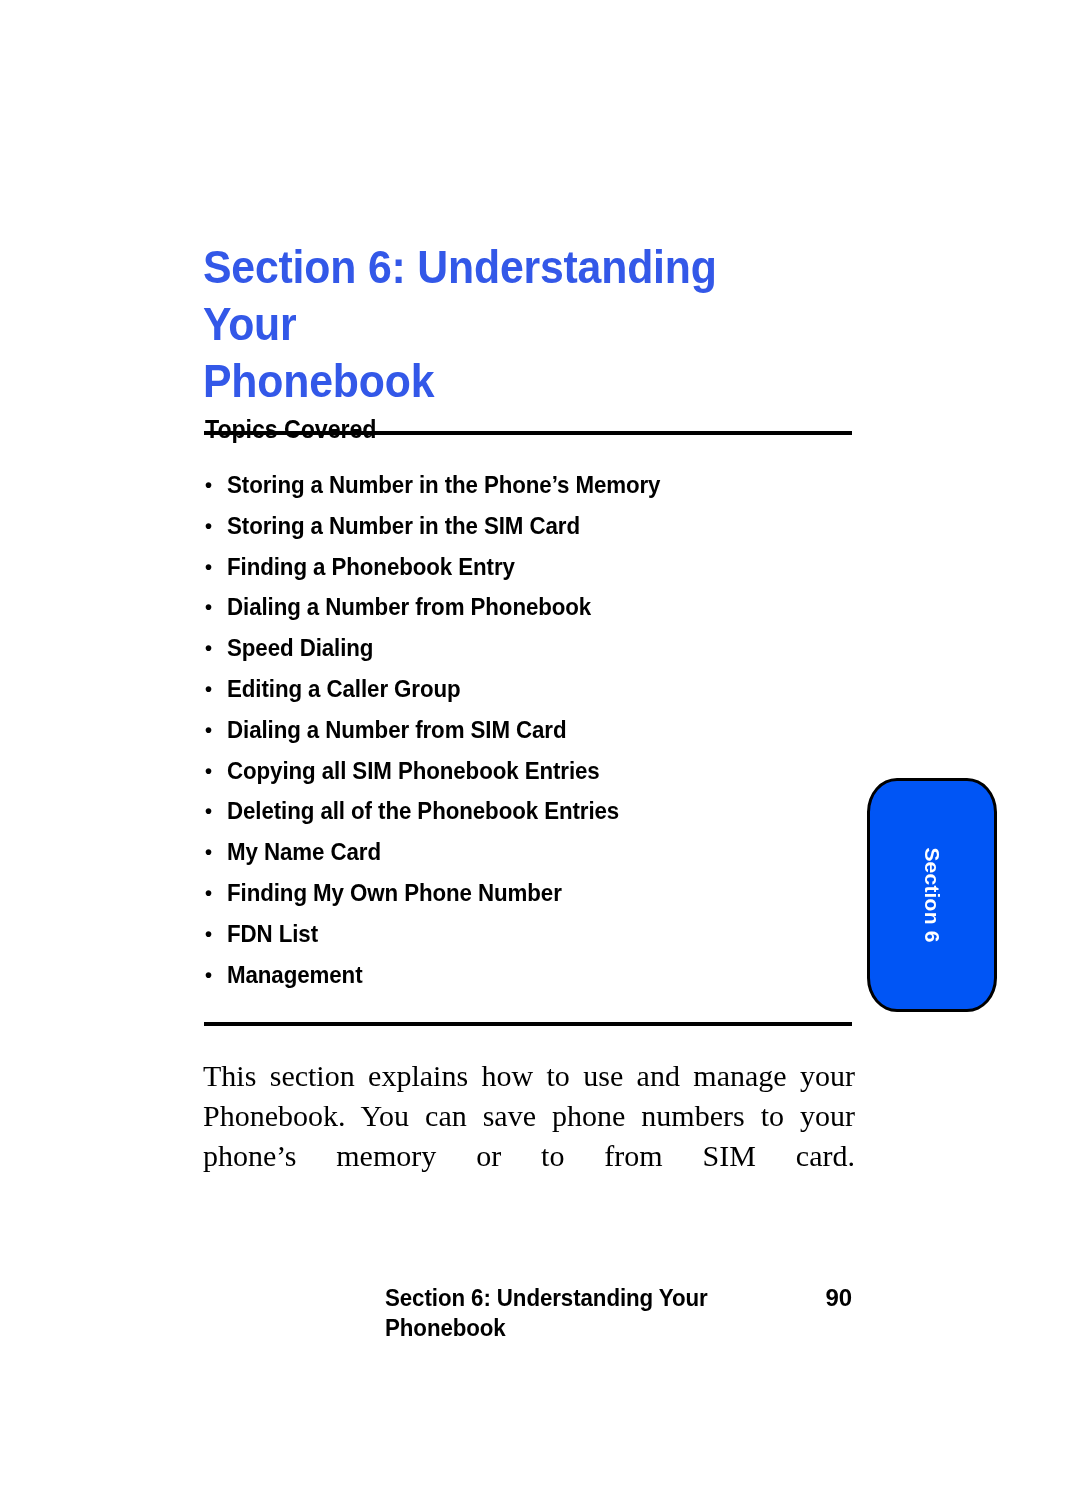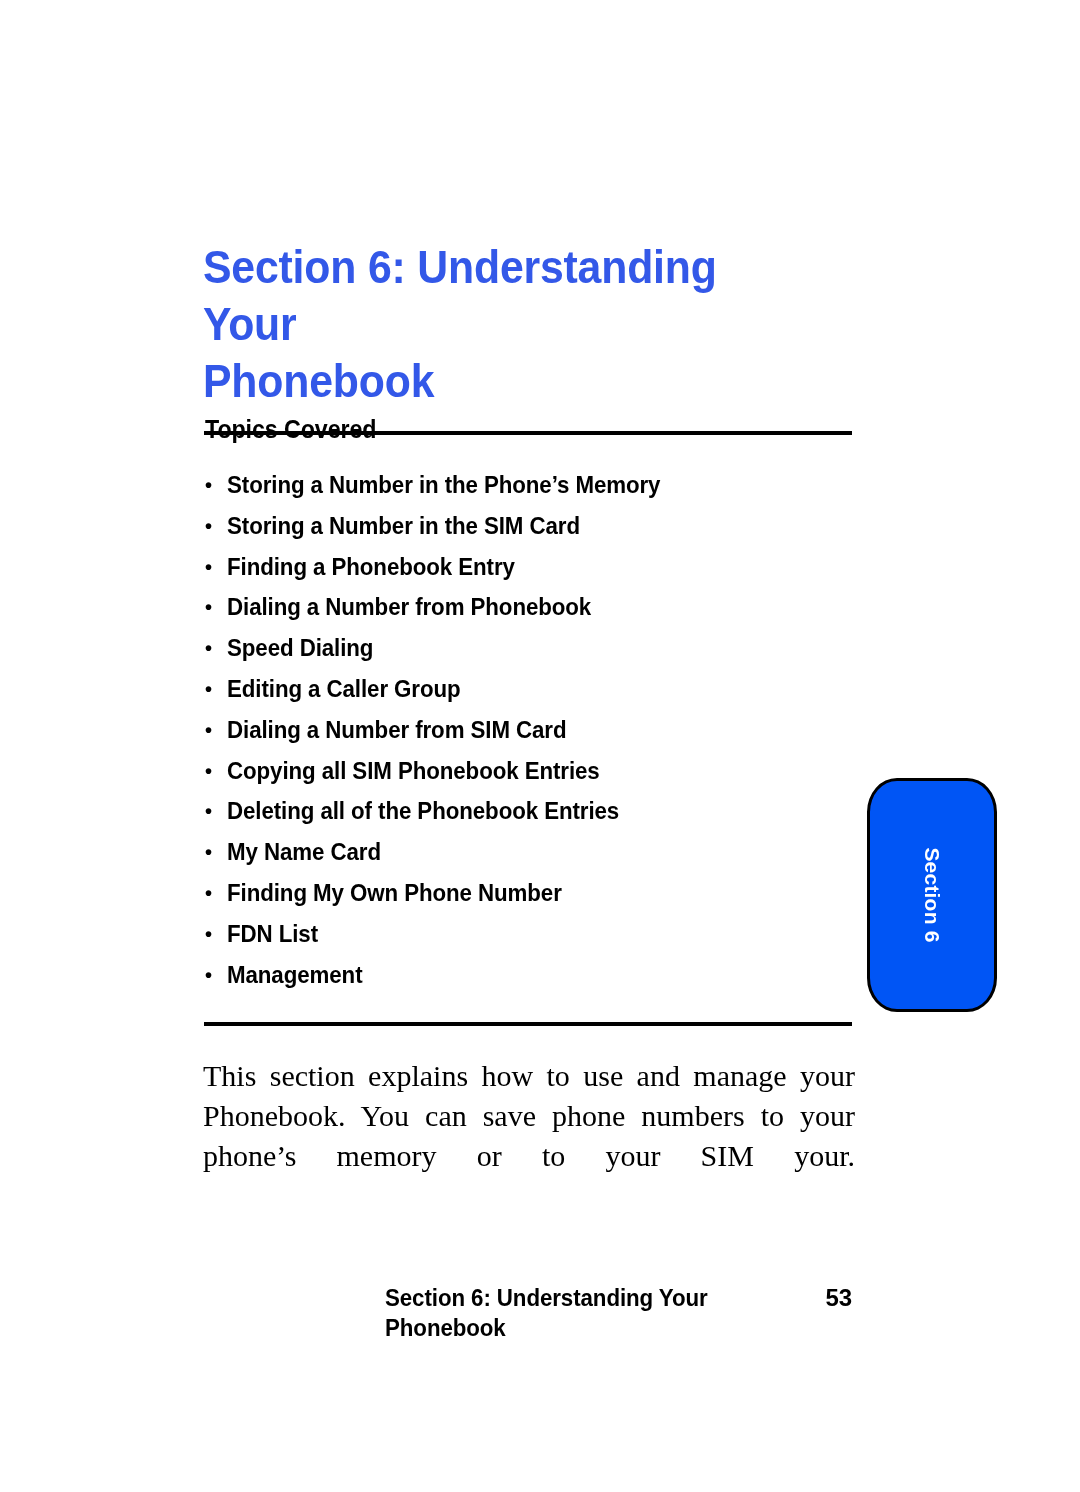--- a/index.html
+++ b/index.html
@@ -230,24 +230,24 @@
       <span class="topic-label">FDN List</span>
     </li>
     <li class="topic-item">
       <span class="bullet">•</span>
       <span class="topic-label">Management</span>
     </li>
   </ul>
 
   <div class="rule rule-bottom"></div>
 
-  <p class="body-paragraph">This section explains how to use and manage your Phonebook. You can save phone numbers to your phone’s memory or to your SIM your.</p>
+  <p class="body-paragraph">This section explains how to use and manage your Phonebook. You can save phone numbers to your phone’s memory or to from SIM card.</p>
 
   <div class="section-tab">
     <span class="tab-label">Section 6</span>
   </div>
 
   <div class="footer">
     <span class="footer-title">Section 6: Understanding Your Phonebook</span>
-    <span class="footer-page">53</span>
+    <span class="footer-page">90</span>
   </div>
 
 </div>
 
 </body></html>

